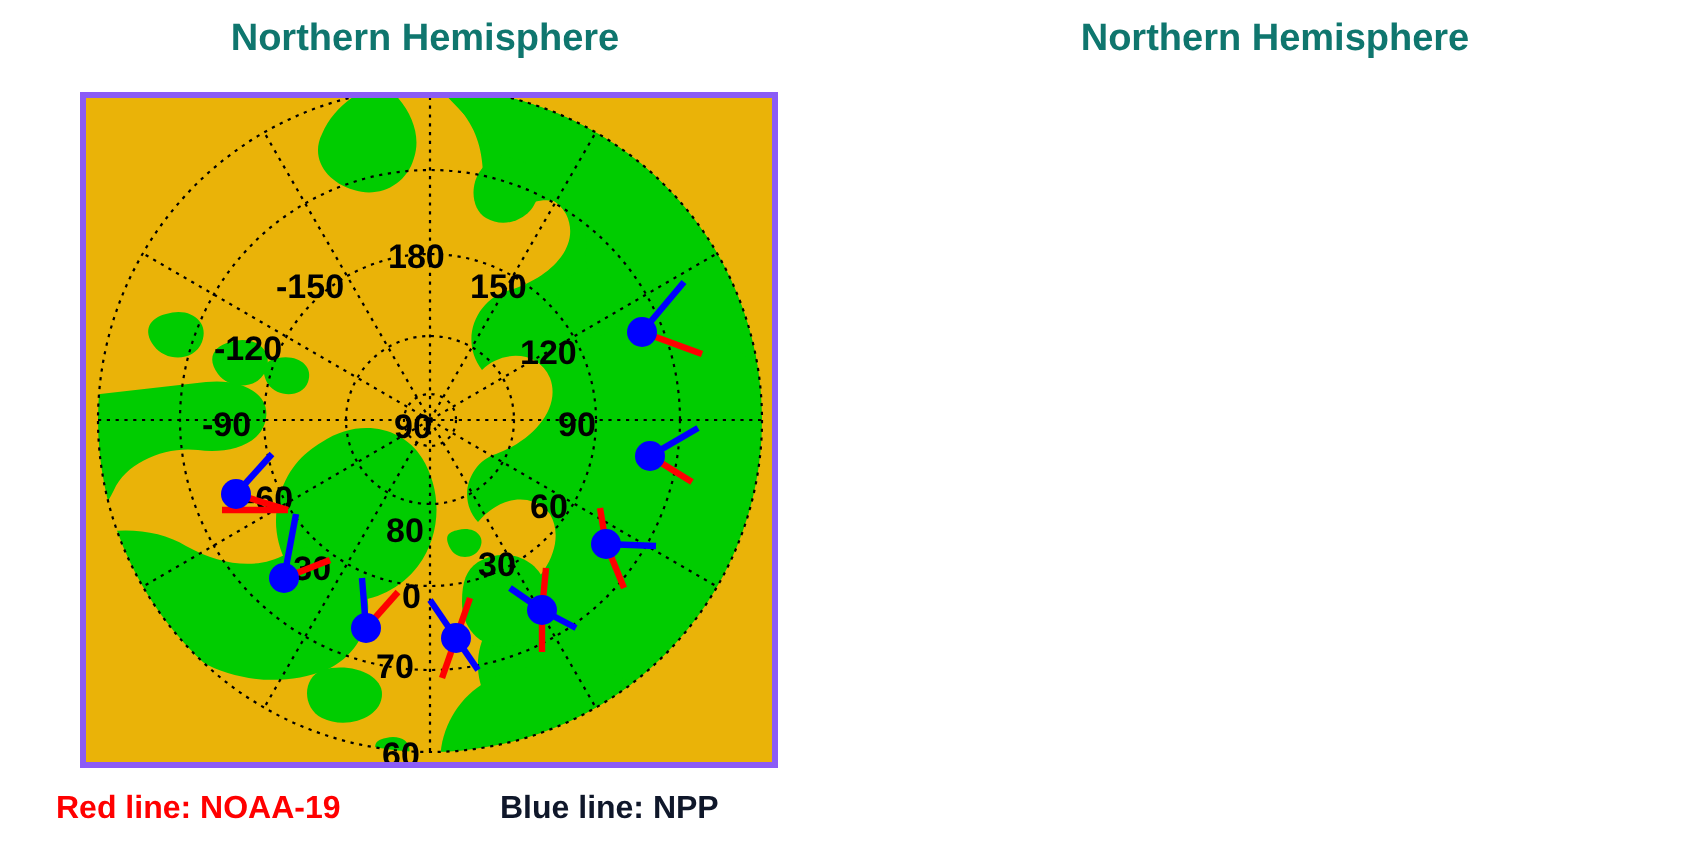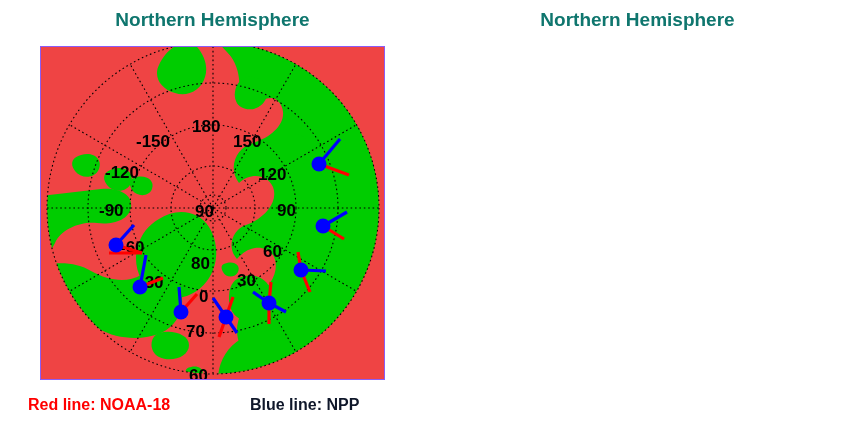--- a/index.html
+++ b/index.html
@@ -5,21 +5,21 @@
   html,body{margin:0;padding:0;background:#ffffff;}
   body{width:850px;height:425px;overflow:hidden;
        font-family:"Liberation Sans","DejaVu Sans",sans-serif;}
   .page{position:relative;width:850px;height:425px;background:#fff;}
   .panel{position:absolute;top:0;height:425px;width:425px;}
   .panel-n{left:0;}
   .panel-s{left:425px;}
   .ptitle{position:absolute;top:8px;left:0;width:425px;text-align:center;
           font-size:19px;font-weight:bold;color:#0f766e;letter-spacing:0px;
           line-height:24px;white-space:nowrap;}
-  .plotbox{position:absolute;border:1px solid #8b5cf6;background:#ef4444;}
+  .plotbox{position:absolute;border:3px solid #8b5cf6;background:#eab308;}
   .plotbox-n{left:40px;top:46px;width:343px;height:332px;}
   .legend{position:absolute;font-size:16px;font-weight:bold;white-space:nowrap;}
   .legend-red{left:28px;top:396px;color:#ff0000;}
   .legend-blue{left:250px;top:396px;color:#0f172a;}
   svg{display:block;}
   .gridline{stroke:#000;stroke-width:1.1;fill:none;stroke-dasharray:1.6 2.8;
             stroke-linecap:butt;}
   .landmass{fill:#00cc00;stroke:none;}
   .lbl{font-family:"Liberation Sans","DejaVu Sans",sans-serif;font-size:17px;
        font-weight:bold;fill:#000;}
@@ -168,21 +168,21 @@
           </g>
           <g>
             <line class="trk-blue" x1="75" y1="198" x2="93" y2="178"></line>
             <line class="trk-red" x1="75" y1="198" x2="101" y2="206"></line>
             <line class="trk-red" x1="68" y1="206" x2="101" y2="206"></line>
             <circle class="satdot" cx="75" cy="198" r="7.5"></circle>
           </g>
         </g>
       </svg>
     </div>
-    <div class="legend legend-red">Red line: NOAA-18</div>
+    <div class="legend legend-red">Red line: NOAA-19</div>
     <div class="legend legend-blue">Blue line: NPP</div>
   </div>
 
   <div class="panel panel-s">
     <div class="ptitle">Northern Hemisphere</div>
 
   </div>
 
 </div>
 

